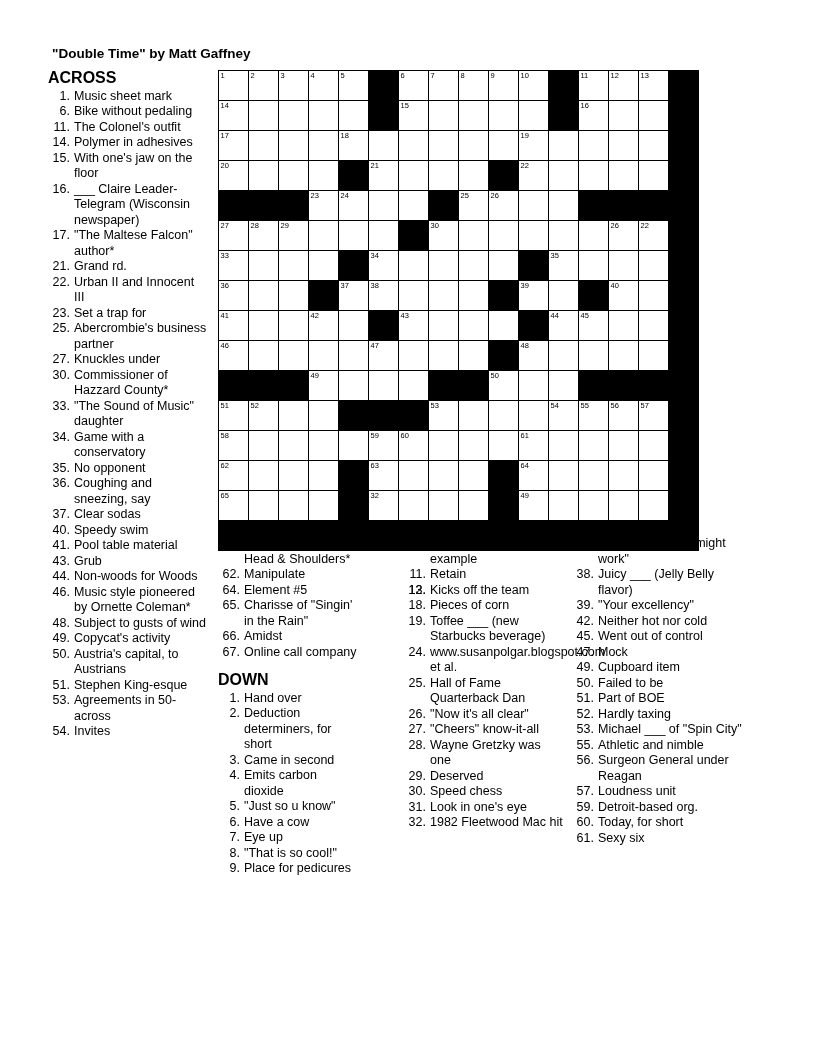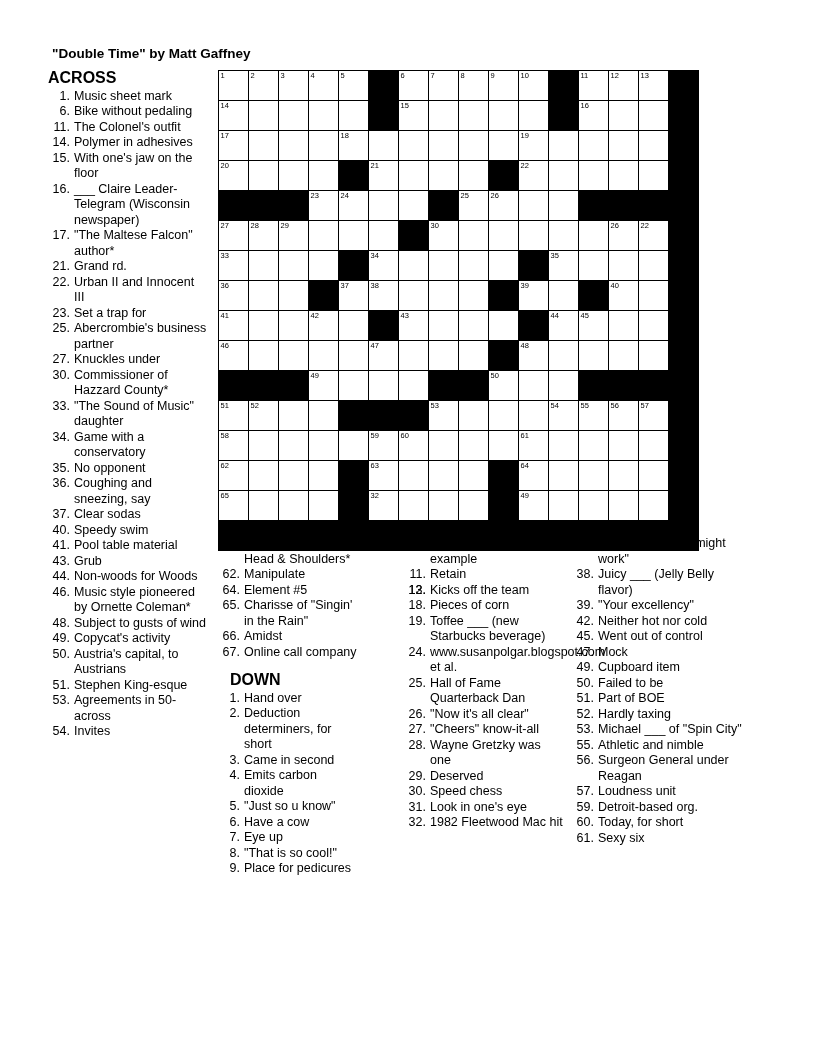--- a/index.html
+++ b/index.html
@@ -88,21 +88,21 @@
     position: absolute;
     left: 0;
     top: 0;
     width: 22px;
     text-align: right;
   }
   #col-a { left: 48px; top: 70px; width: 160px; }
   #col-b { left: 218px; top: 536px; width: 140px; }
   #col-c { left: 404px; top: 536px; width: 160px; }
   #col-d { left: 572px; top: 536px; width: 180px; }
-  #down-head-wrap { margin-top: 12px; margin-left: 12px; }
+  #down-head-wrap { margin-top: 12px; }
 </style>
 </head>
 <body>
 
 <div class="page">
 
   <div class="title-bar">
     <span class="title-name">"Double Time"</span><span class="title-by"> by Matt Gaffney</span>
   </div>
 

